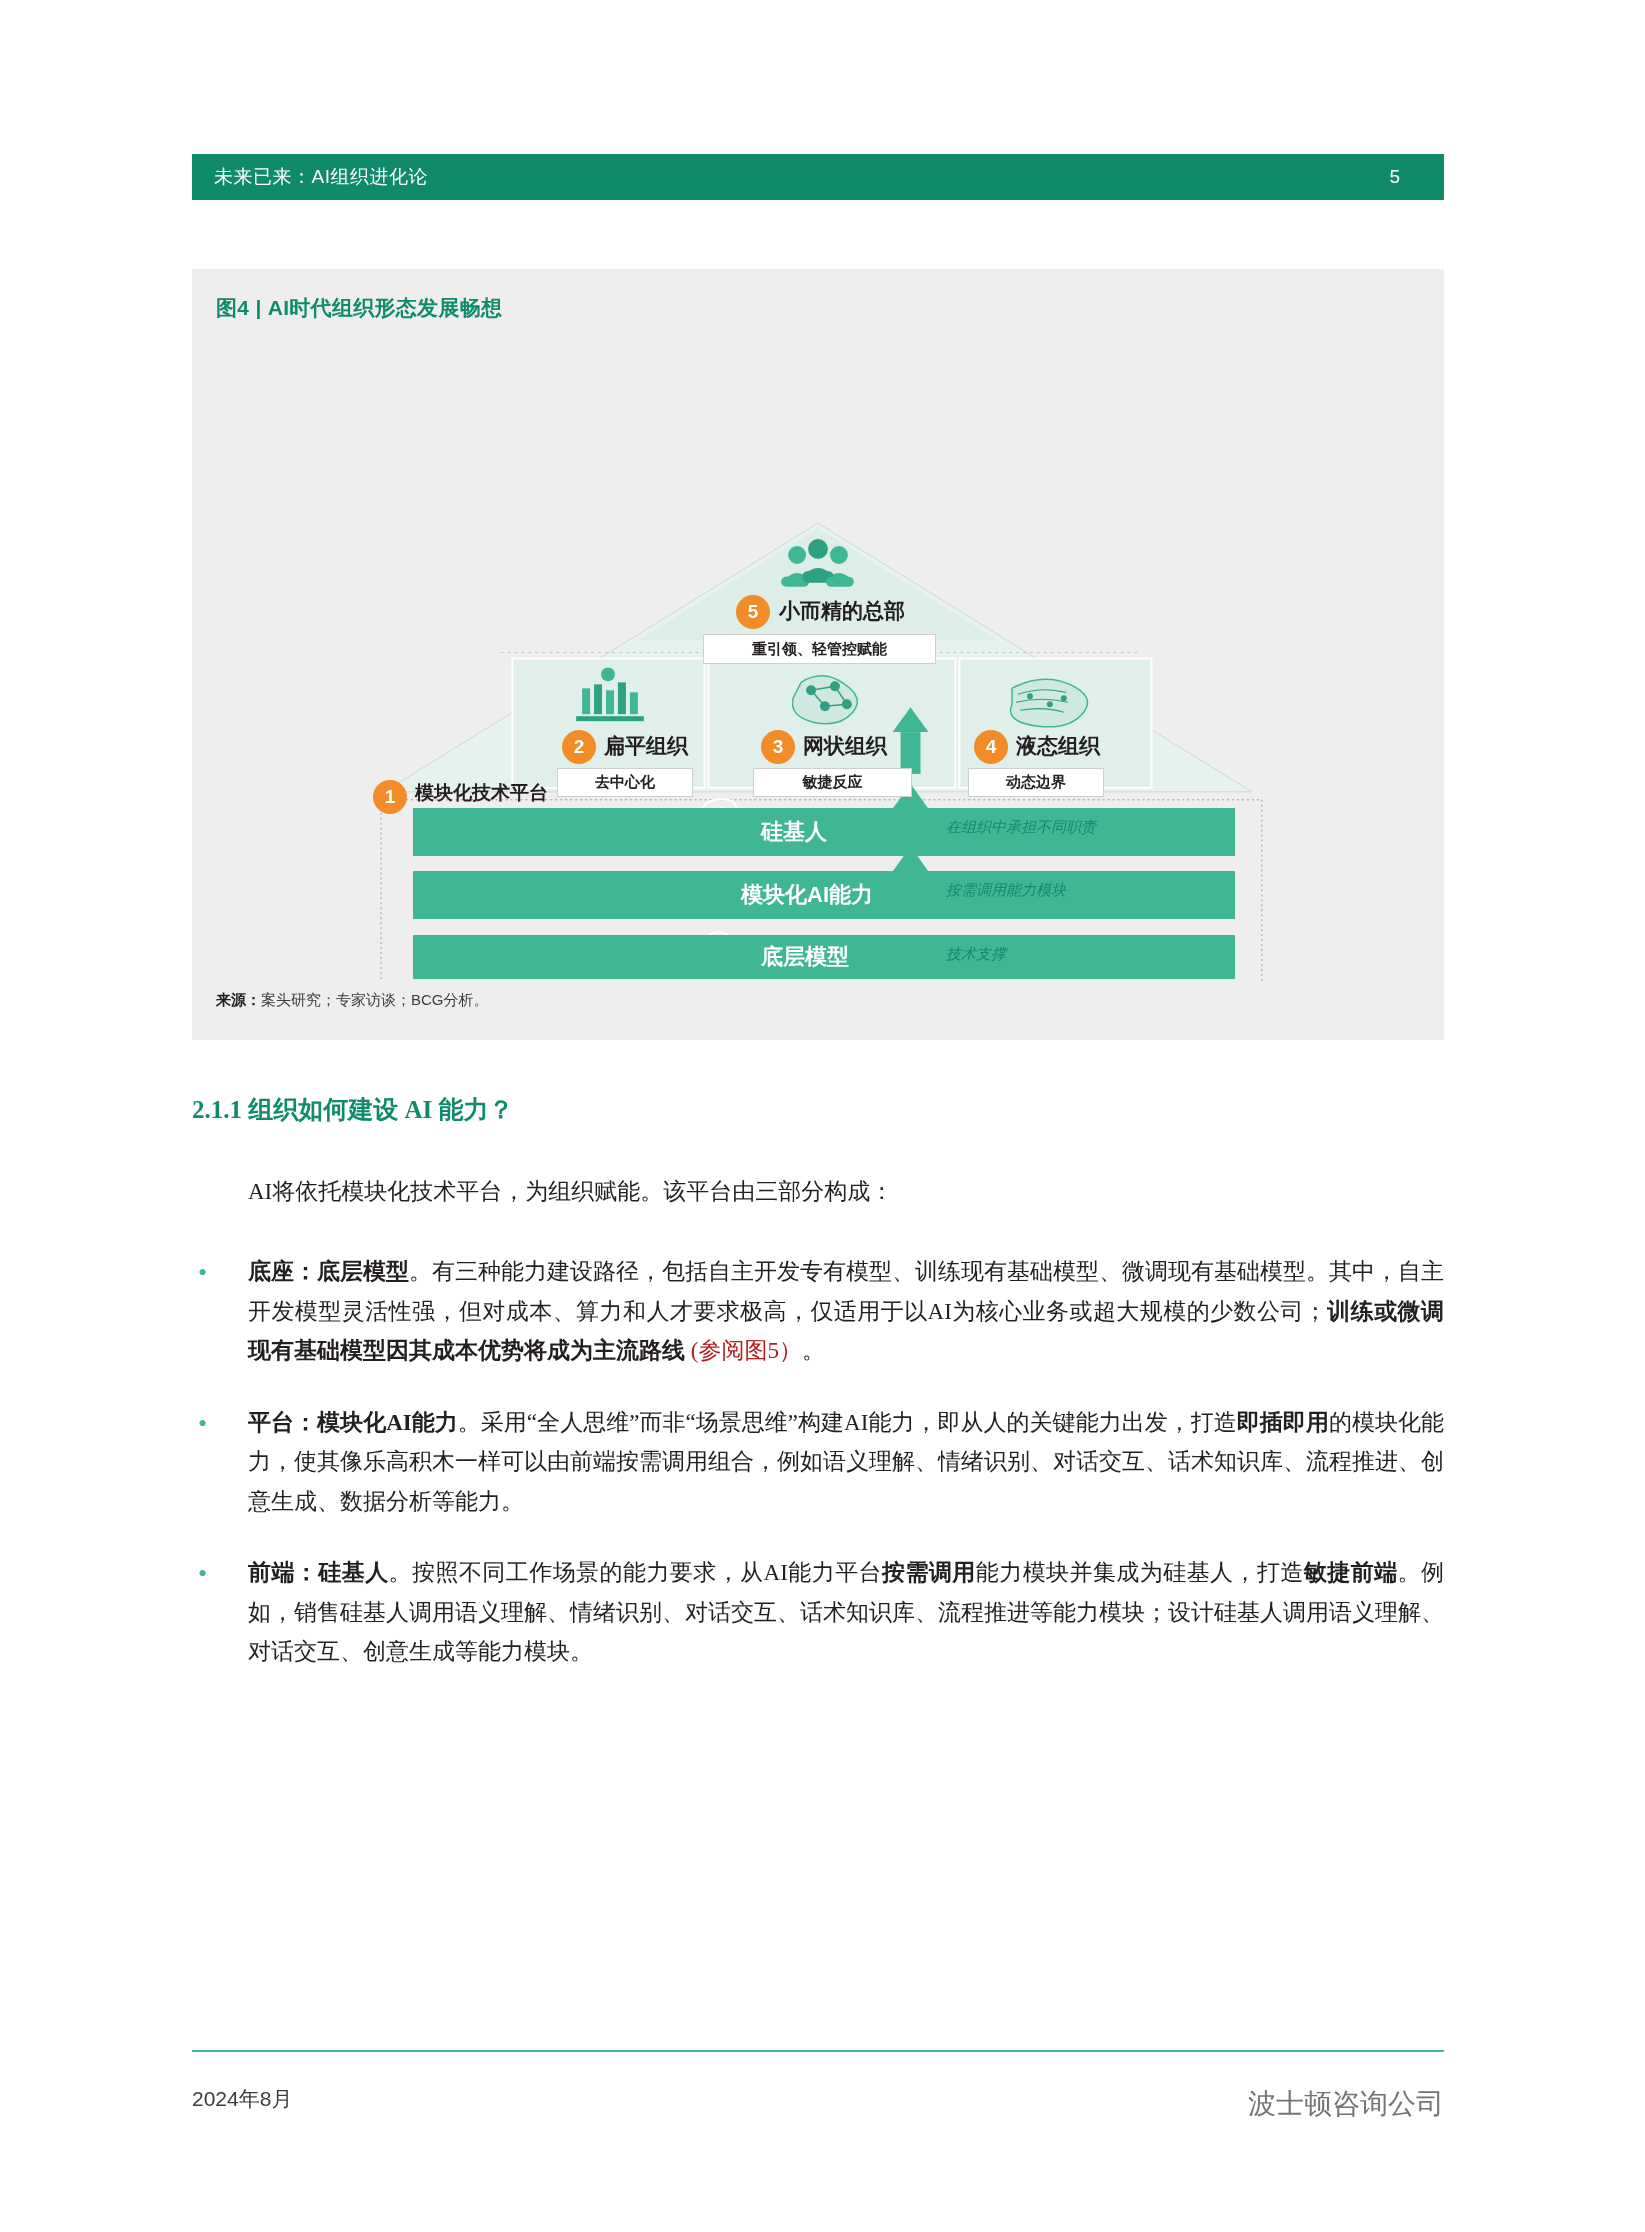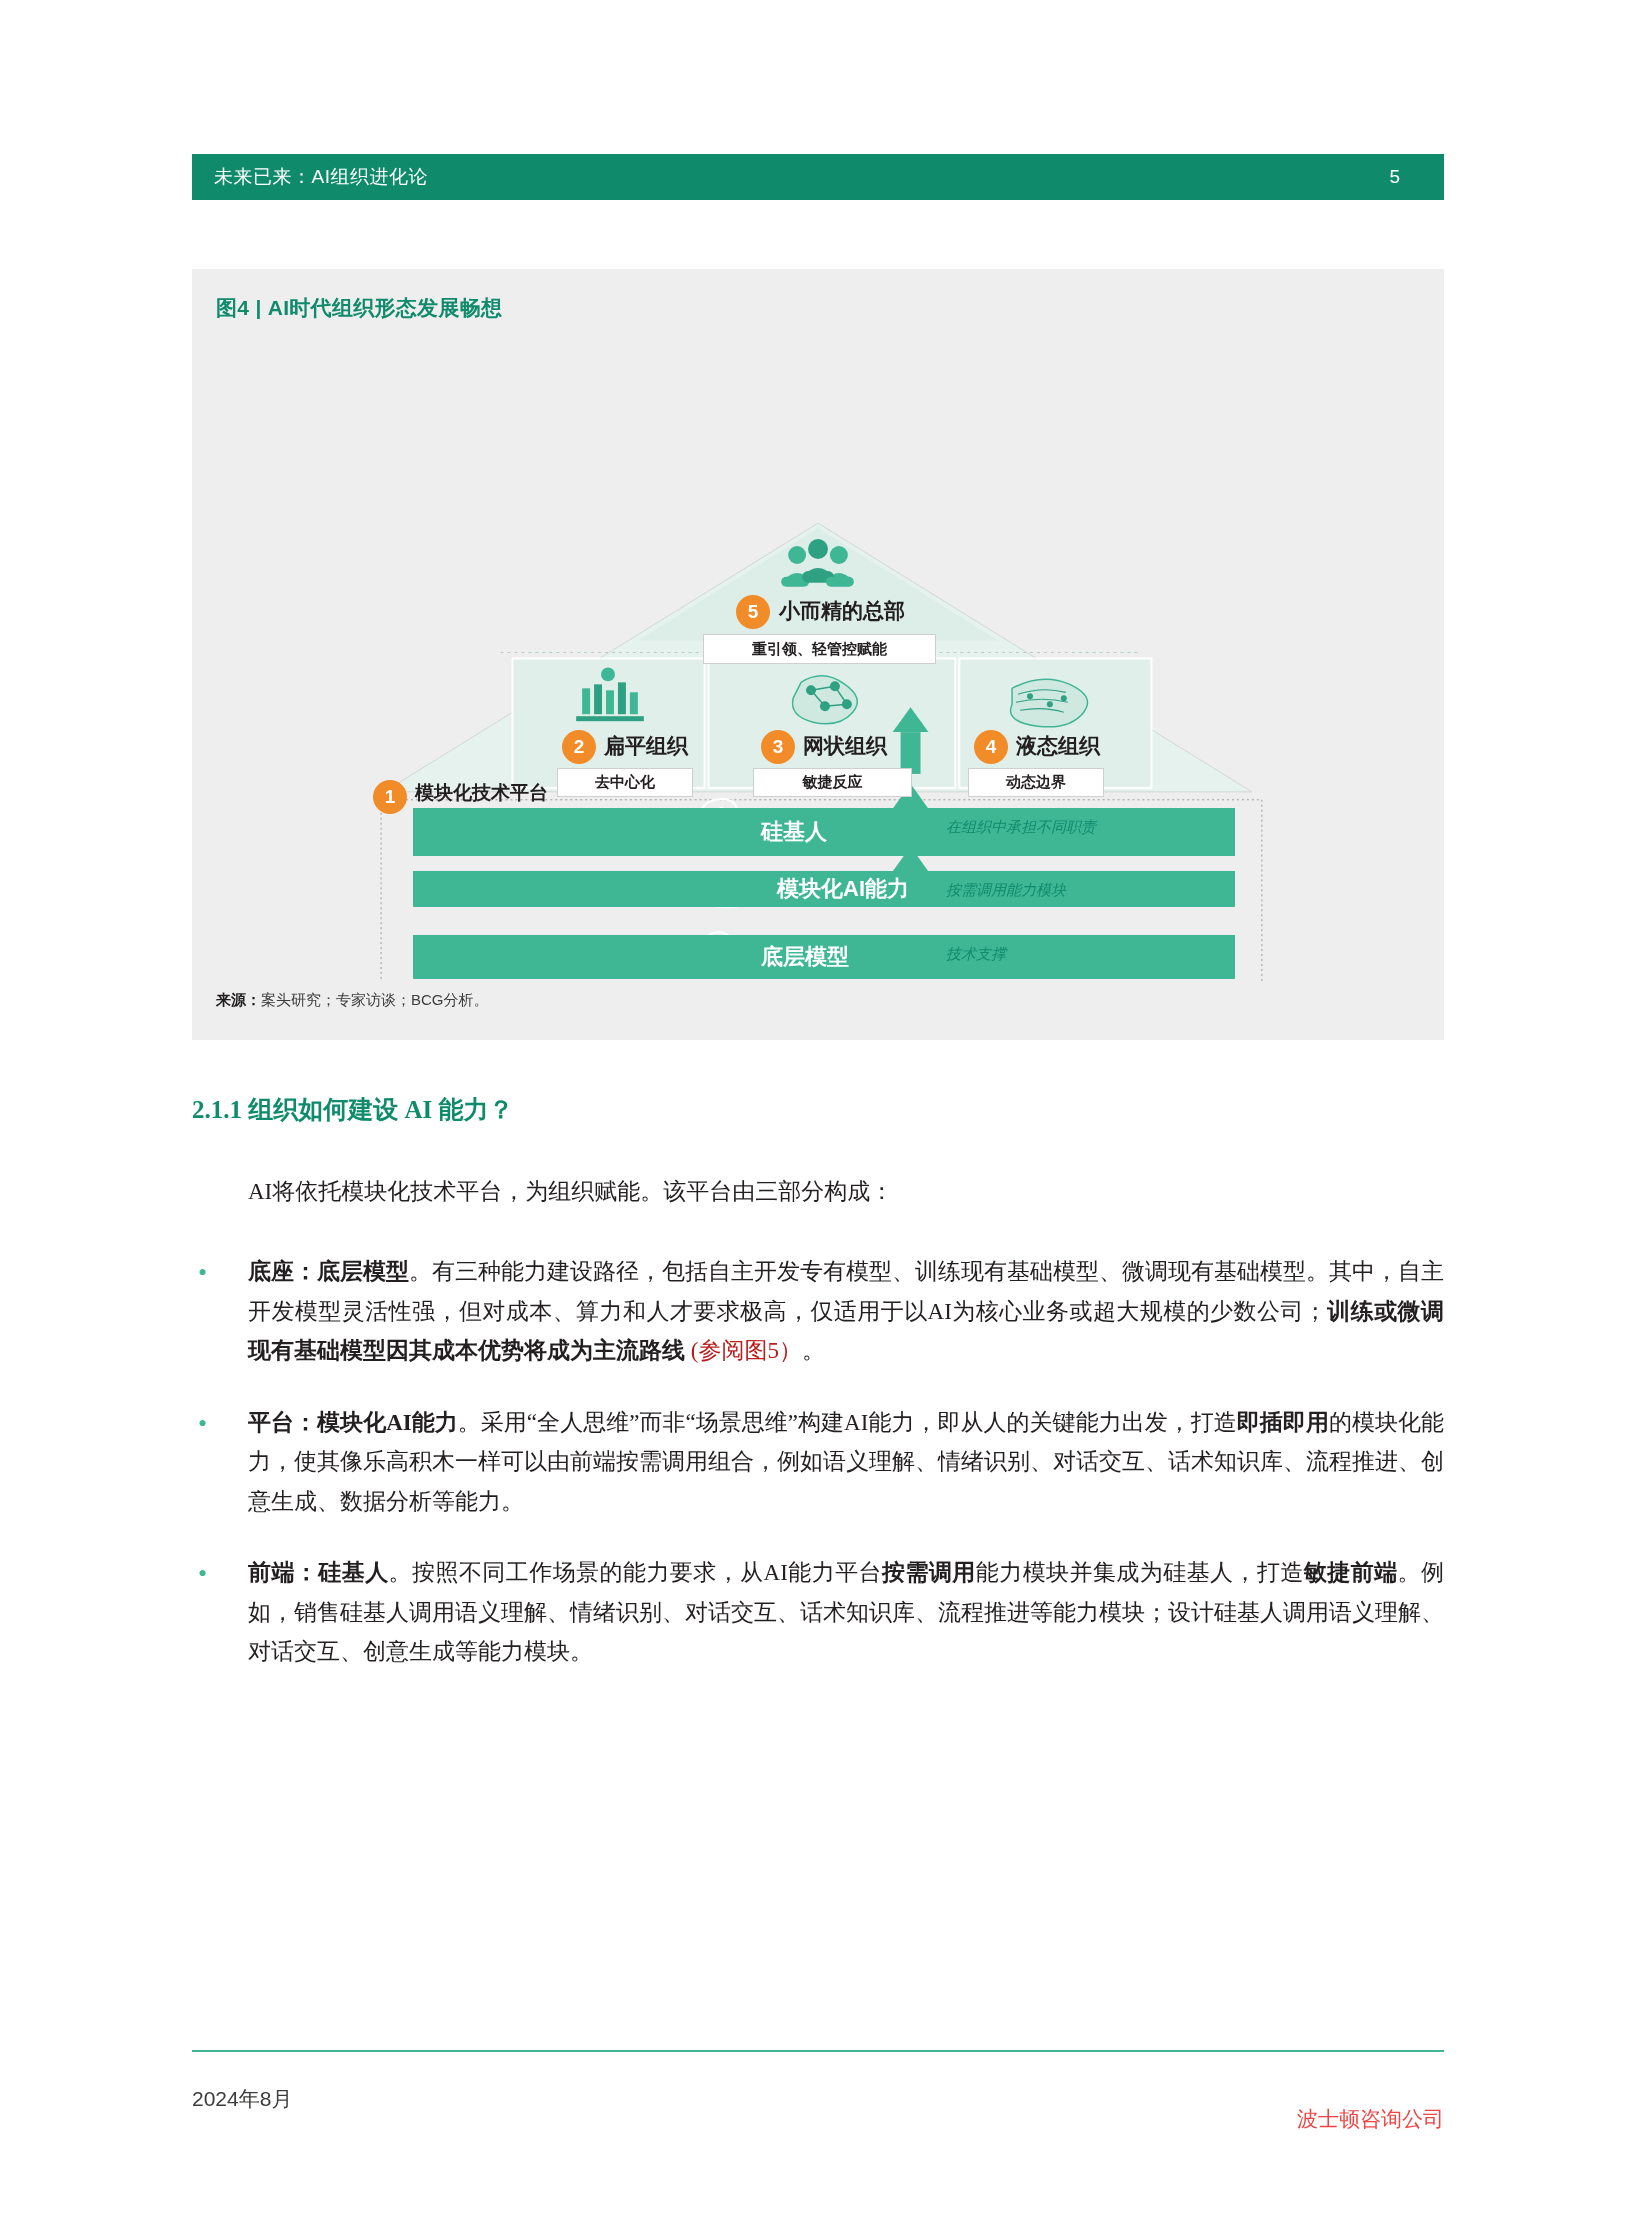--- a/index.html
+++ b/index.html
@@ -198,24 +198,23 @@
     left: 192px;
     top: 2085px;
     font-size: 21px;
     color: #3c3c3b;
     font-family: "Liberation Sans", sans-serif;
   }
   .footer-right {
     position: absolute;
     right: 202px;
     top: 2085px;
-    font-size: 21px;
-    color: #ef4444;
-    font-family: "Liberation Sans", sans-serif;
-    margin-top: 20px;
+    font-size: 28px;
+    color: #737373;
+    font-family: "Liberation Sans", sans-serif;
   }
 </style>
 </head>
 <body>
 
 <div class="header-bar">
   <span class="header-title">未来已来：AI组织进化论</span>
   <span class="header-page">5</span>
 </div>
 
@@ -327,21 +326,21 @@
     <div class="sub-pill" style="left:776px; top:444px; width:134px; height:27px;">动态边界</div>
 
     <div class="badge" style="left:181px; top:456px;">1</div>
     <div class="platform-label" style="left:223px; top:458px;">模块化技术平台</div>
 
     <div class="bar" style="left:221px; top:484px; width:822px; height:48px;">
       <span class="bar-text" style="margin-left:348px;">硅基人</span>
     </div>
     <div class="arrow-note" style="left:754px; top:494px;font-family:Liberation Mono, monospace;">在组织中承担不同职责</div>
 
-    <div class="bar" style="left:221px; top:547px; width:822px; height:36px;padding-left:36px;">
+    <div class="bar" style="left:221px; top:547px; width:822px; height:48px;">
       <span class="bar-text" style="margin-left:328px;">模块化AI能力</span>
     </div>
     <div class="arrow-note" style="left:754px; top:557px;">按需调用能力模块</div>
 
     <div class="bar" style="left:221px; top:611px; width:822px; height:44px;">
       <span class="bar-text" style="margin-left:348px;">底层模型</span>
     </div>
     <div class="arrow-note" style="left:754px; top:621px;">技术支撑</div>
   </div>
 

